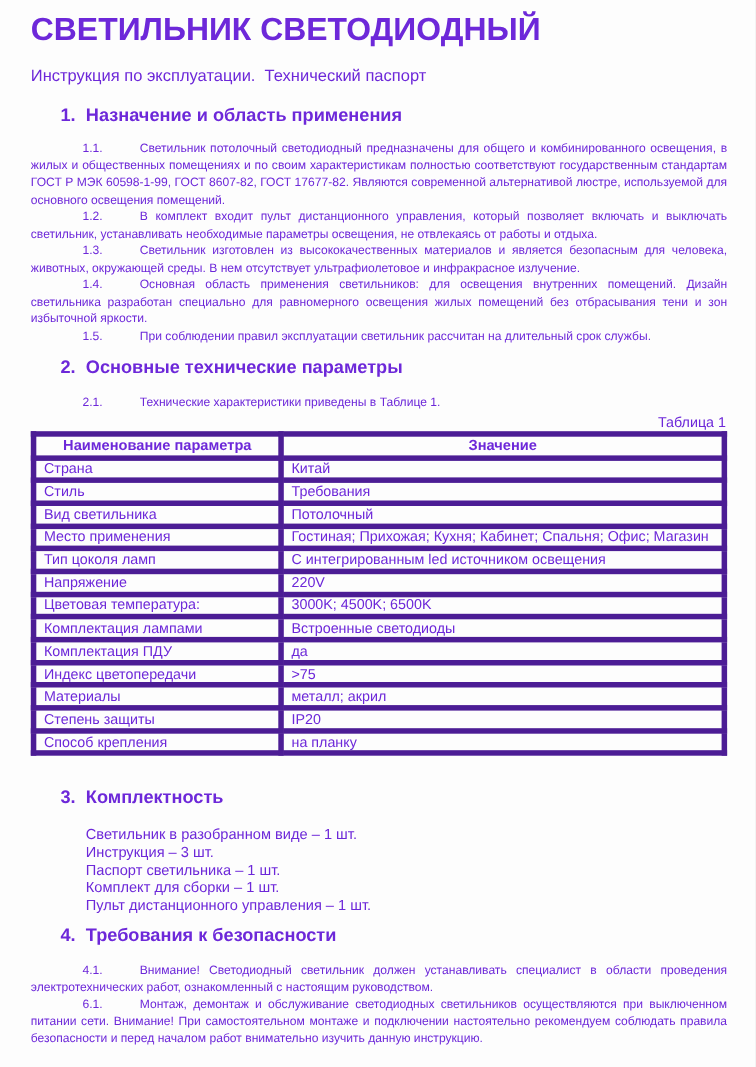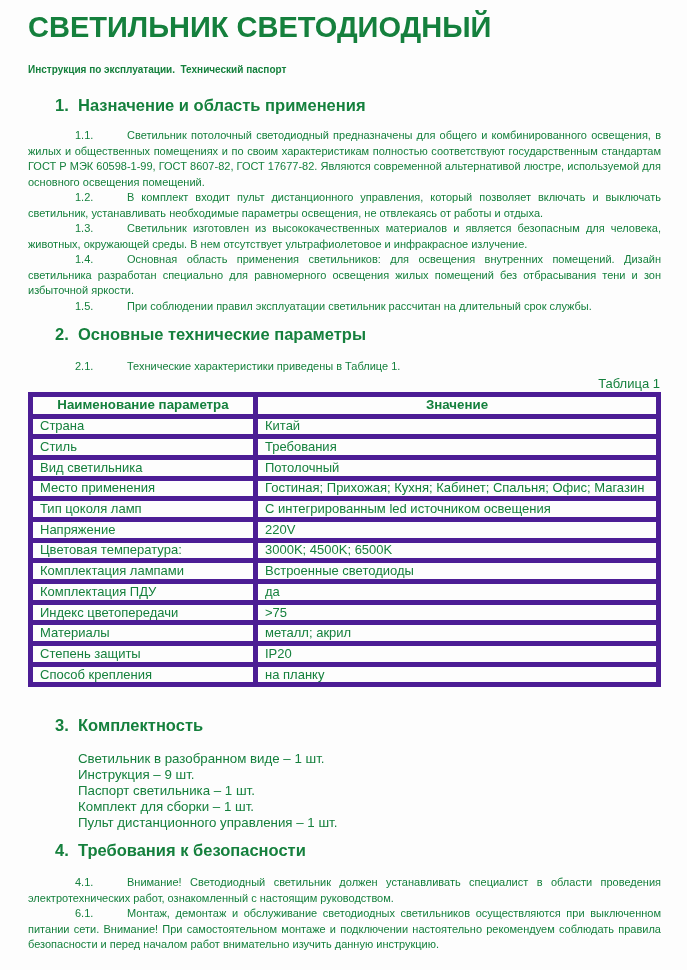--- a/index.html
+++ b/index.html
@@ -4,36 +4,36 @@
 <style>
   html, body { margin: 0; padding: 0; background: #e8e8e8; }
   .page {
     position: relative;
     width: 687px;
     height: 970px;
     margin: 0 auto;
     background: #fdfdfd;
     overflow: hidden;
     font-family: "Liberation Sans", "DejaVu Sans", sans-serif;
-    color: #15803d;
+    color: #6d28d9;
     box-sizing: border-box;
     padding-top: 10px;
   }
   h1.doc-title {
     margin: 0 26px 0 28px;
     font-size: 29px;
     line-height: 34px;
     font-weight: bold;
     letter-spacing: 0;
   }
   .doc-subtitle {
     margin: 17px 26px 0 28px;
-    font-size: 10px;
+    font-size: 15px;
     line-height: 18px;
-    font-weight: bold;
+    font-weight: normal;
   }
   h2.sec-heading {
     margin: 0 26px 0 55px;
     font-size: 16.5px;
     line-height: 18px;
     font-weight: bold;
   }
   .hnum { display: inline-block; width: 23px; }
   h2.h-s1 { margin-top: 17px; }
   h2.h-s2 { margin-top: 11px; }
@@ -174,21 +174,21 @@
             <td>на планку</td>
           </tr>
       </tbody>
     </table>
   </section>
 
   <section>
     <h2 class="sec-heading h-s3"><span class="hnum">3.</span><span>Комплектность</span></h2>
     <div class="kit-list">
       <div>Светильник в разобранном виде – 1 шт.</div>
-      <div>Инструкция – 9 шт.</div>
+      <div>Инструкция – 3 шт.</div>
       <div>Паспорт светильника – 1 шт.</div>
       <div>Комплект для сборки – 1 шт.</div>
       <div>Пульт дистанционного управления – 1 шт.</div>
     </div>
   </section>
 
   <section>
     <h2 class="sec-heading h-s4"><span class="hnum">4.</span><span>Требования к безопасности</span></h2>
     <p class="para s4first"><span class="pnum">4.1.</span><span>Внимание! Светодиодный светильник должен устанавливать специалист в области проведения электротехнических работ, ознакомленный с настоящим руководством.</span></p>
     <p class="para"><span class="pnum">6.1.</span><span>Монтаж, демонтаж и обслуживание светодиодных светильников осуществляются при выключенном питании сети. Внимание! При самостоятельном монтаже и подключении настоятельно рекомендуем соблюдать правила безопасности и перед началом работ внимательно изучить данную инструкцию.</span></p>

